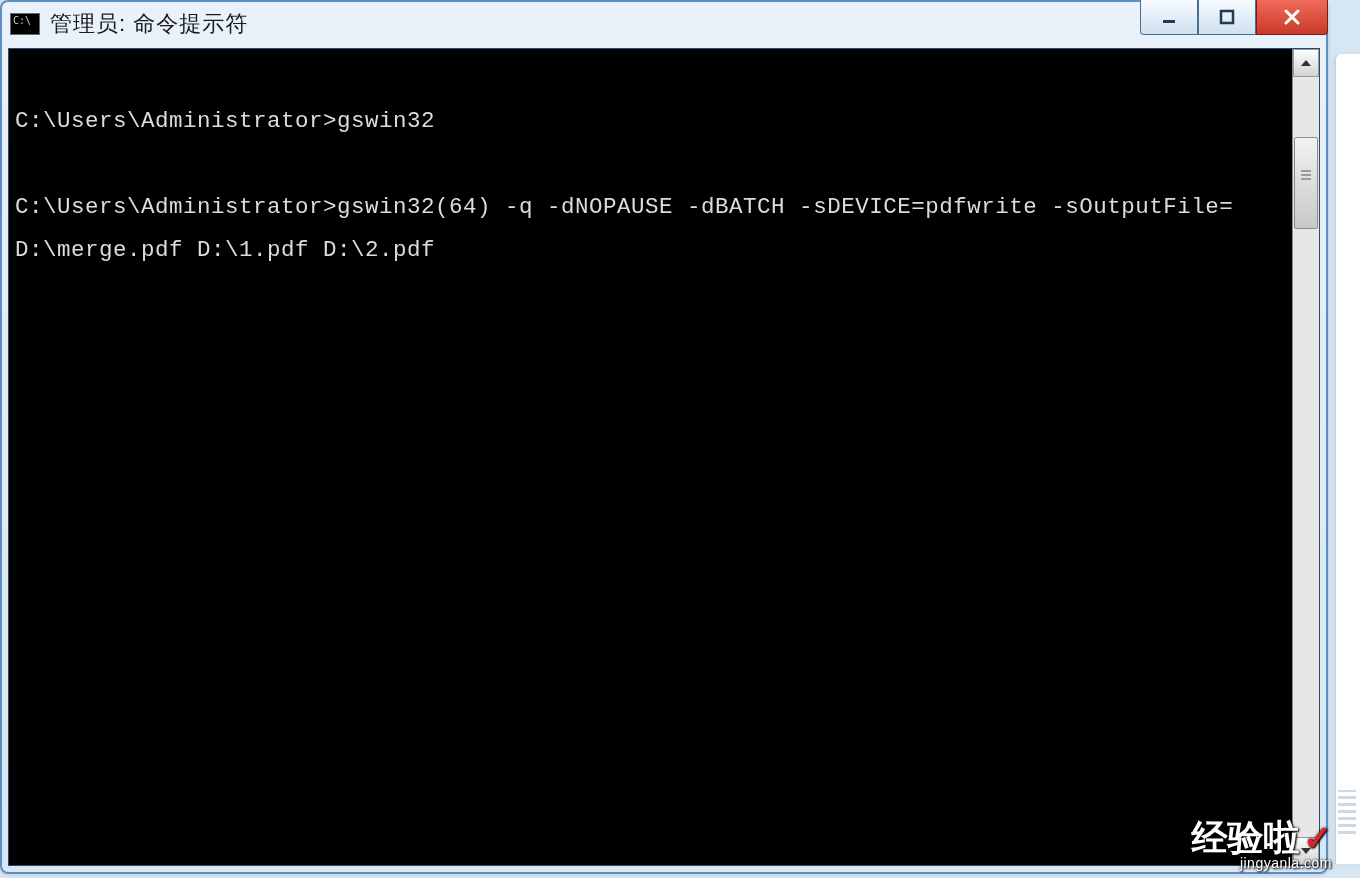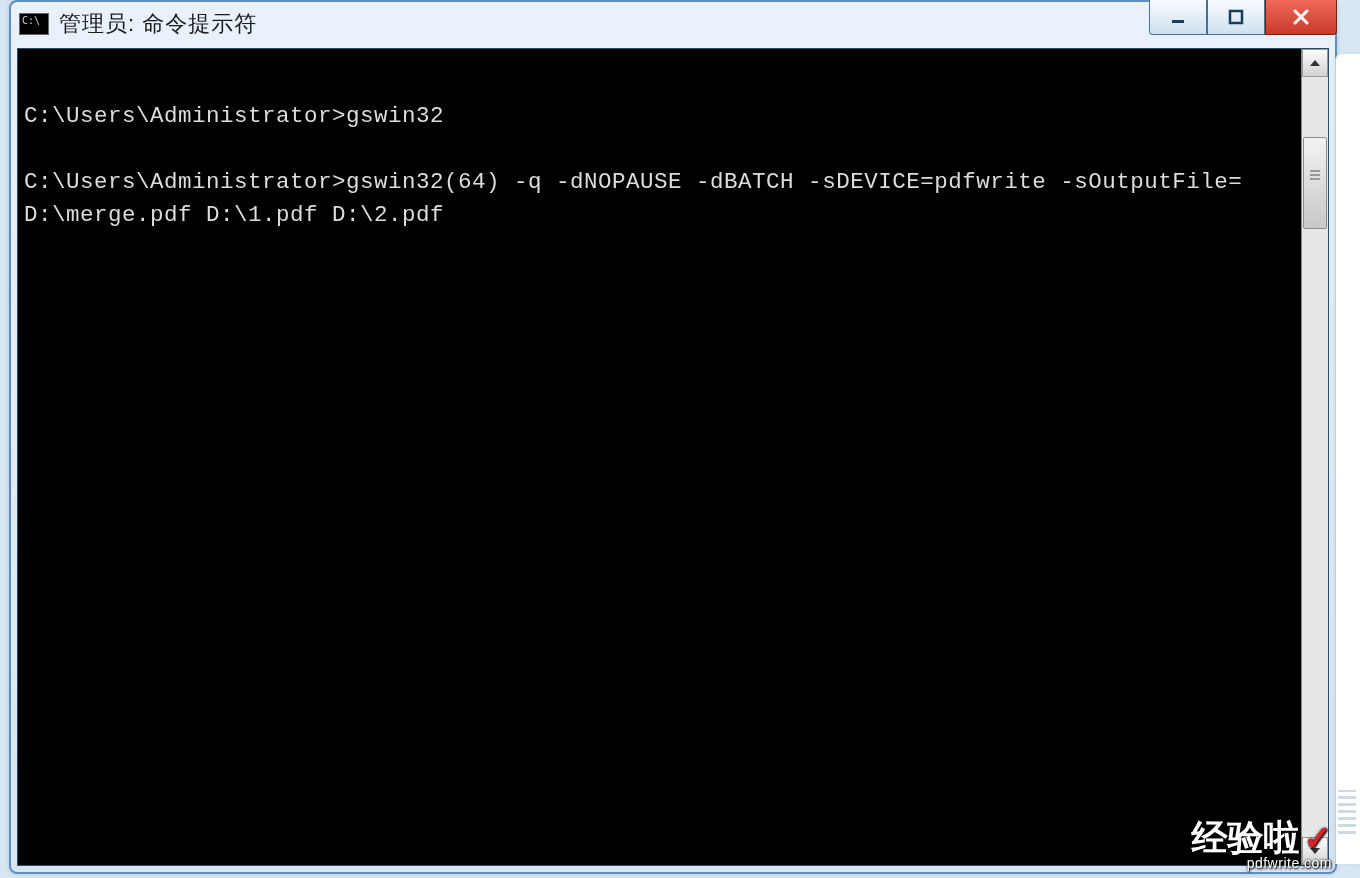--- a/index.html
+++ b/index.html
@@ -3,21 +3,21 @@
 <meta charset="utf-8">
 <style>
   html,body{
     margin:0;padding:0;width:1360px;height:878px;
     background:#d6e6f2;
     font-family:"Segoe UI",Tahoma,Arial,sans-serif;
     overflow:hidden;
   }
   
   .window{
-    position:absolute;left:9px;top:0;width:1324px;height:870px;
+    position:absolute;left:0;top:0;width:1324px;height:870px;
     border:2px solid #5c8fbf;
     border-radius:8px;
     background:linear-gradient(#e9f2fb,#d8e5f2);
     box-shadow:0 0 4px rgba(0,0,0,.15);
   }
   
   .titlebar{
     height:44px;display:flex;align-items:center;
     padding:0 0 0 8px;
     position:relative;
@@ -53,21 +53,21 @@
   .client{
     position:absolute;left:6px;right:6px;top:46px;bottom:6px;
     background:#000;border:1px solid #2a4d6e;
     display:flex;
   }
   .term{
     flex:1 1 auto;padding:28px 6px 6px 6px;
     color:#dcdcdc;
     font-family:"Courier New",Consolas,monospace;
     font-size:22.5px;
-    line-height:33px;
+    line-height:43px;
     letter-spacing:0.5px;
     white-space:pre-wrap;
     word-break:break-all;
     overflow:hidden;
   }
   
   .scrollbar{
     flex:0 0 26px;background:#efefef;
     display:flex;flex-direction:column;
     border-left:1px solid #888;
@@ -160,14 +160,14 @@
       </div>
     </div>
   </div>
 </div>
 
 <div class="page-edge"></div>
 <div class="grip"></div>
 
 <div class="watermark">
   <span class="wm-main">经验啦</span><span class="wm-check">✓</span>
-  <span class="wm-sub">pdfwrite.com</span>
+  <span class="wm-sub">jingyanla.com</span>
 </div>
 
 </body></html>

